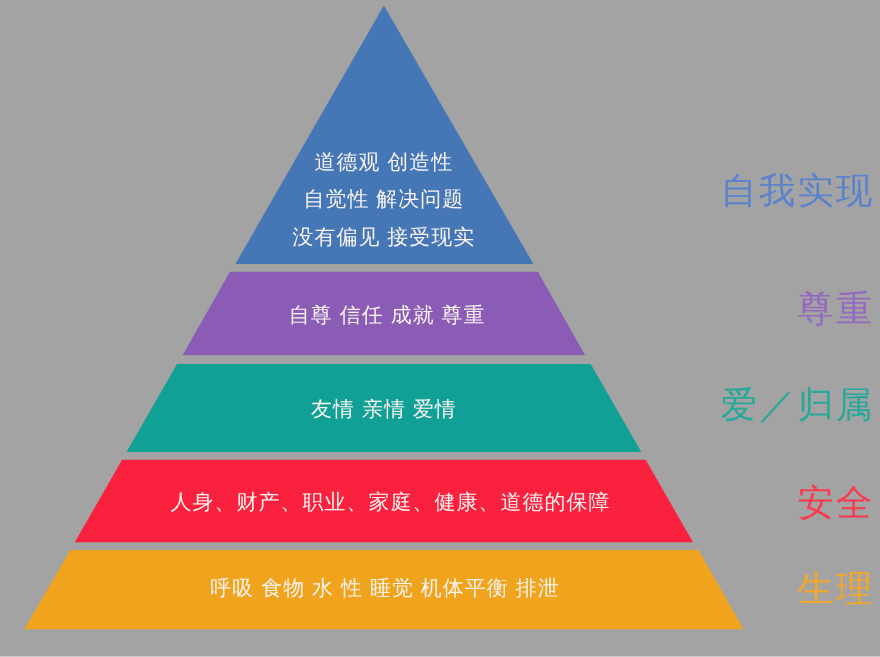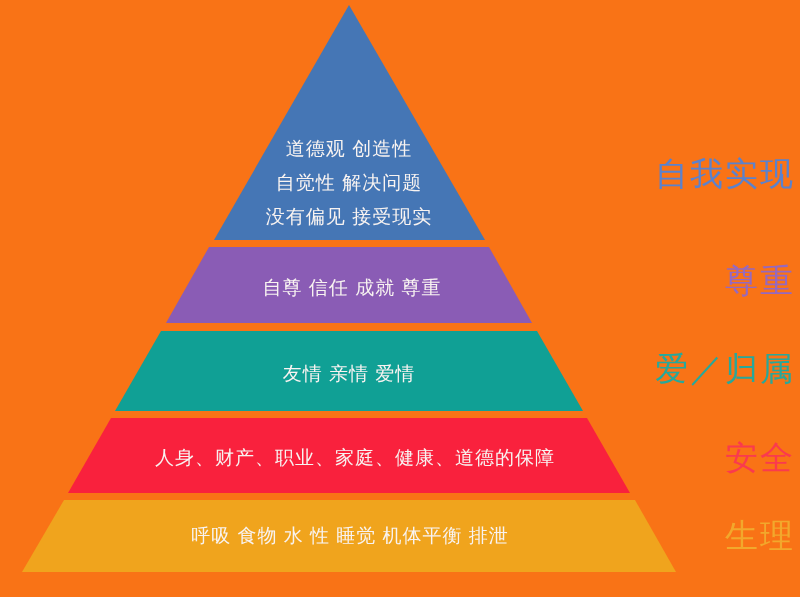--- a/index.html
+++ b/index.html
@@ -5,21 +5,21 @@
   html, body {
     margin: 0;
     padding: 0;
     background: #ffffff;
     font-family: "Liberation Sans", "DejaVu Sans", sans-serif;
   }
   .stage {
     position: relative;
     width: 800px;
     height: 597px;
-    background: #f97316;
+    background: #a3a3a3;
     overflow: hidden;
   }
   svg { display: block; }
   .level-text {
     font-family: "Liberation Sans", "DejaVu Sans", sans-serif;
     font-size: 19px;
     letter-spacing: 1px;
   }
   .side-label {
     font-family: "Liberation Sans", "DejaVu Sans", sans-serif;

